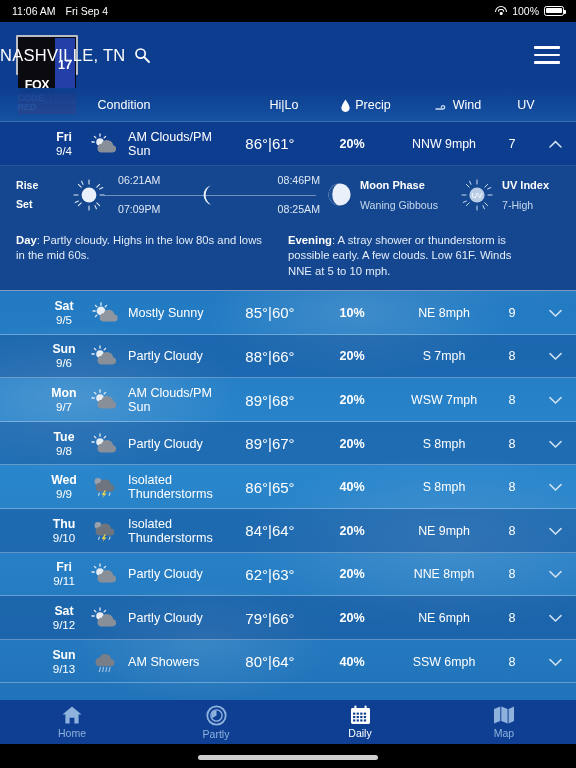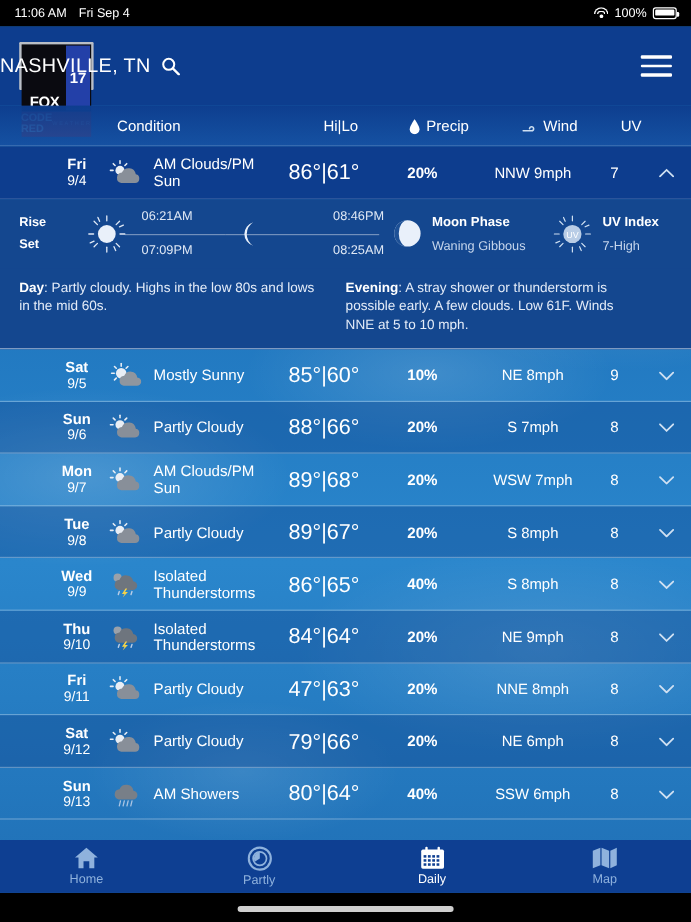--- a/index.html
+++ b/index.html
@@ -145,21 +145,21 @@
   .row.first::after { background: rgba(255,255,255,0.12); }
 
   .c-date {
     width: 48px; text-align: center; line-height: 14px;
     font-size: 12.3px;
   }
   .c-date b { display: block; font-weight: bold; }
   .c-date i { display: block; font-style: normal; font-size: 11.6px; }
   .c-icon { width: 36px; display: flex; align-items: center; justify-content: center; }
   .c-cond { flex: 1; padding-left: 4px; font-size: 12.6px; }
-  .c-hilo { width: 72px; text-align: center; font-size: 18px; }
+  .c-hilo { width: 72px; text-align: center; font-size: 15px; }
   .c-prec { width: 92px; text-align: center; font-weight: bold; font-size: 12.6px; }
   .c-wind { width: 92px; text-align: center; font-size: 12.4px; }
   .c-uv   { width: 44px; text-align: center; font-size: 12.6px; }
   .c-chev { width: 42px; display: flex; align-items: center; justify-content: center; }
 
   .chev { width: 13px; height: 8px; }
 
   
   .detail {
     background: #14478f;
@@ -641,21 +641,21 @@
               <line x1="9" y1="1" x2="9" y2="3.2"></line>
                 <line x1="3.4" y1="3.4" x2="4.9" y2="4.9"></line>
               <line x1="1" y1="9" x2="3.2" y2="9"></line>
                 <line x1="14.6" y1="3.4" x2="13.1" y2="4.9"></line>
             </g>
             <circle cx="9" cy="9" r="3.8" fill="#e9eef5"></circle>
             <path d="M10 19.5 a4.4 4.4 0 0 1 0.6 -8.7 a6.1 6.1 0 0 1 11.6 1.4 a3.7 3.7 0 0 1 -0.6 7.3 Z" fill="#888f99"></path>
           </svg>
         </div>
         <div class="c-cond">Partly Cloudy</div>
-        <div class="c-hilo">47°|63°</div>
+        <div class="c-hilo">62°|63°</div>
         <div class="c-prec">20%</div>
         <div class="c-wind">NNE 8mph</div>
         <div class="c-uv">8</div>
         <div class="c-chev">
           <svg class="chev" viewBox="0 0 13 8">
               <path d="M1 1.6 L6.5 7 L12 1.6" fill="none" stroke="#cfe0f2" stroke-width="1.5" stroke-linecap="round"></path>
             </svg>
         </div>
       </div>
 

